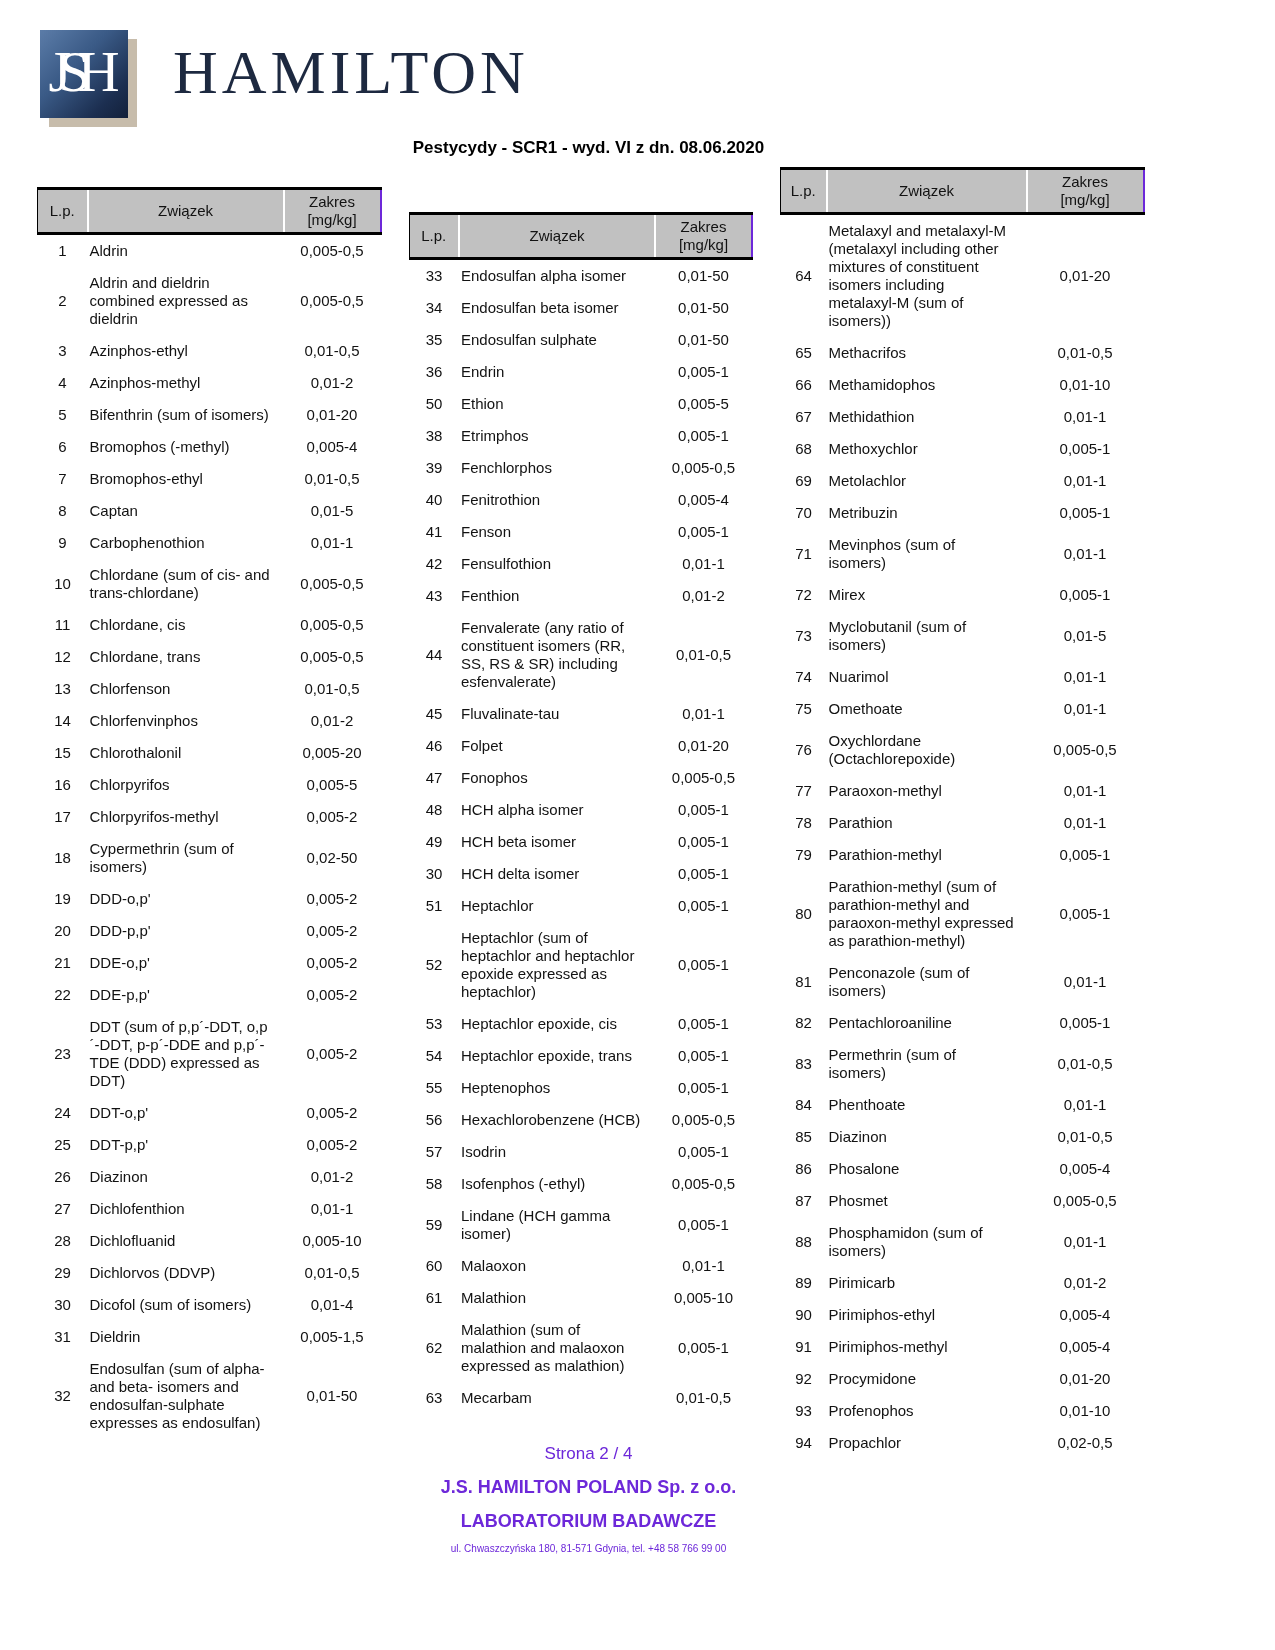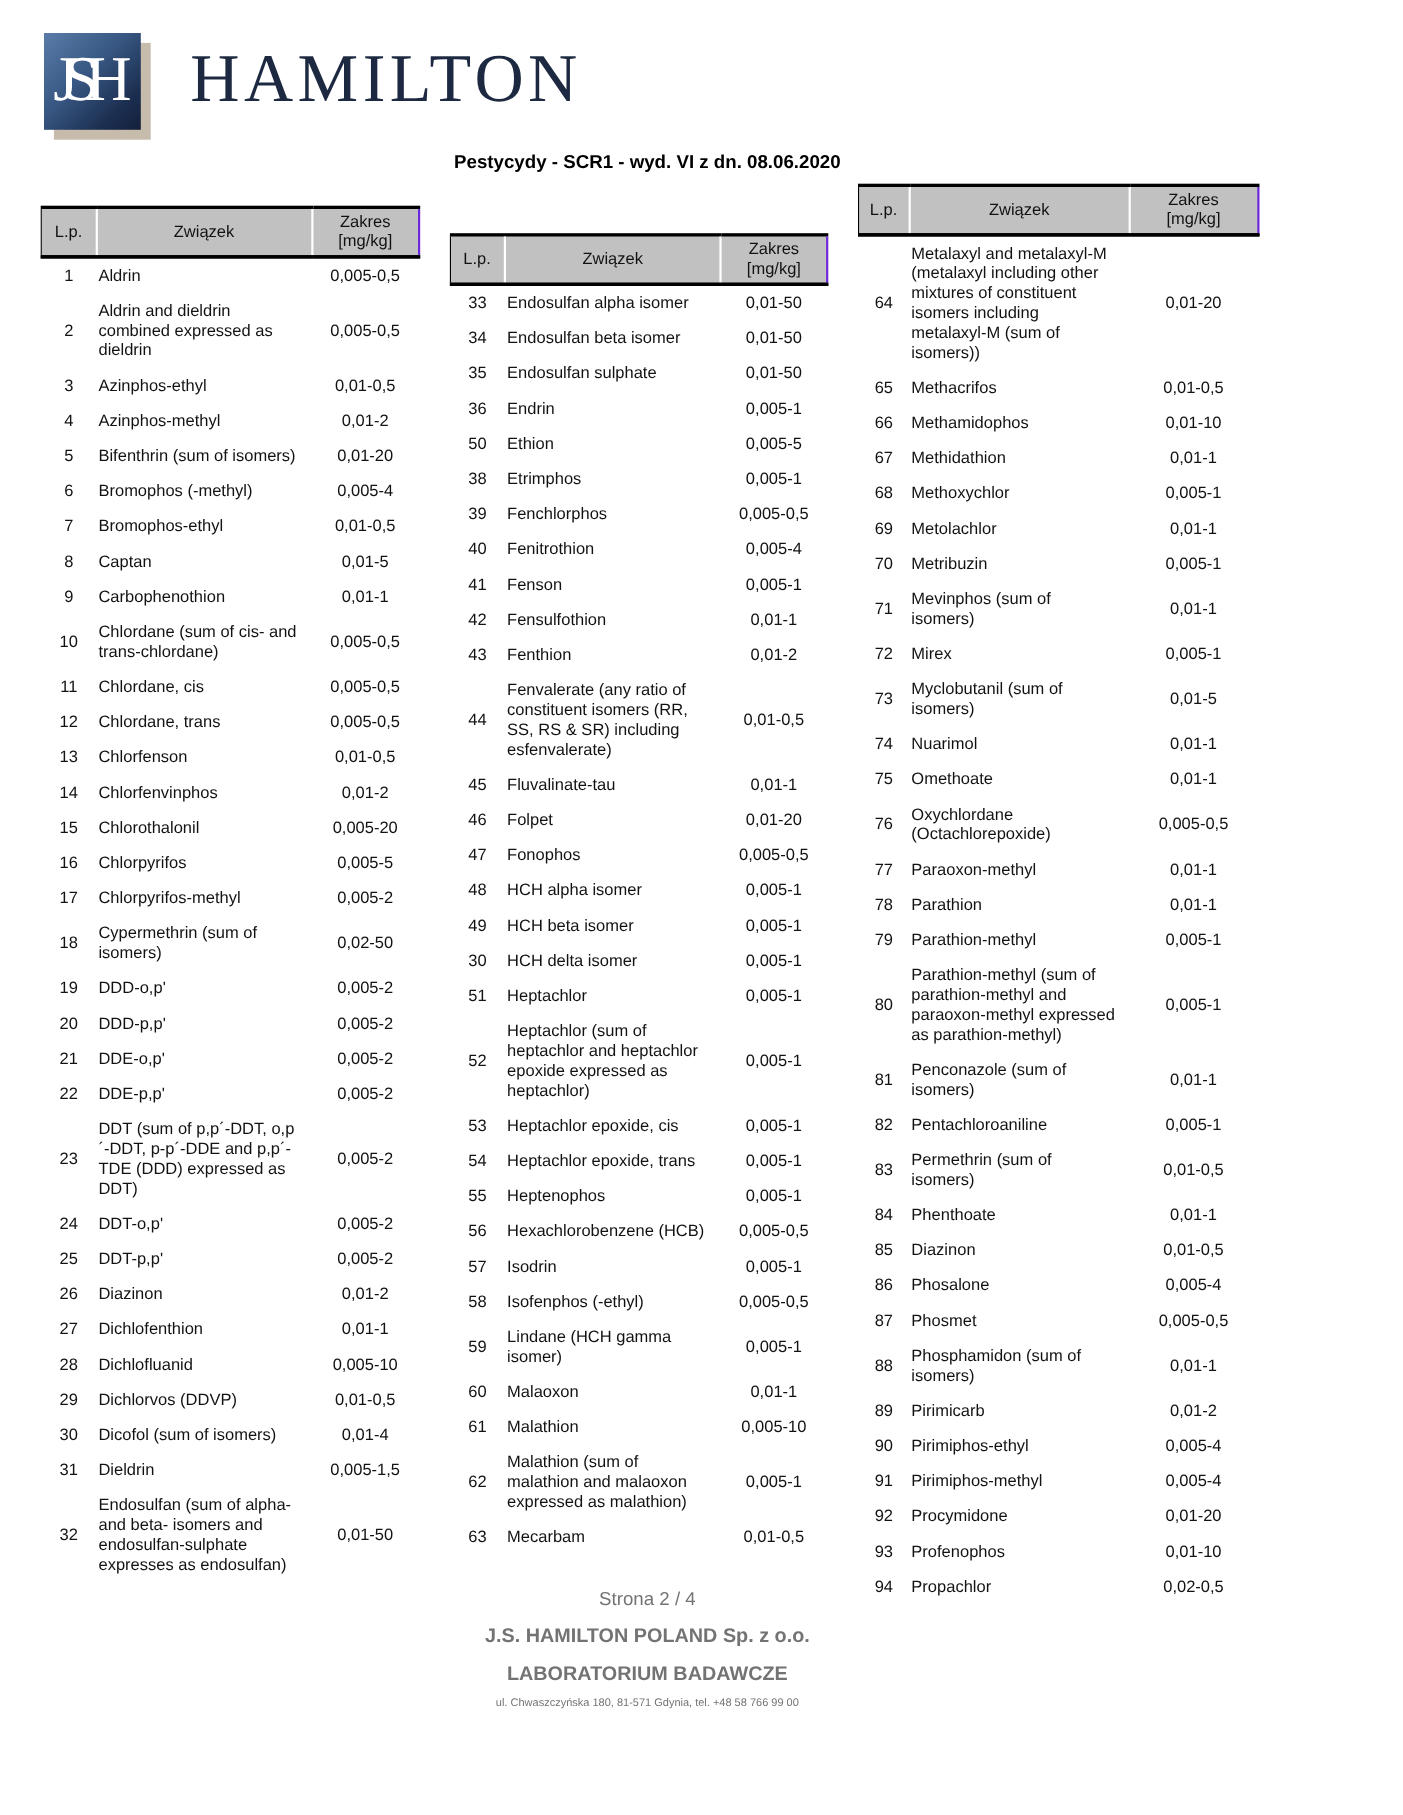--- a/index.html
+++ b/index.html
@@ -48,21 +48,21 @@
   th:first-child { border-left:1px solid #000; }
   th:last-child  { border-right:2px solid #6d28d9; }
   th + th { border-left:2px solid #ffffff; }
   .th-range { white-space:pre-line; }
   td { font-size:15px; line-height:1.2; padding:7px 2px; vertical-align:middle; }
   td.lp { text-align:center; }
   td.compound { text-align:left; padding-right:12px; }
   td.range { text-align:center; }
 
   
-  .footer { position:absolute; left:37px; width:1103px; top:1444px; text-align:center; color:#737373; }
+  .footer { position:absolute; left:37px; width:1103px; top:1444px; text-align:center; color:#6d28d9; }
   .footer .page-indicator { font-size:17px; }
   .footer .company { font-size:18px; font-weight:bold; margin-top:13px; }
   .footer .lab     { font-size:18px; font-weight:bold; margin-top:13px; }
   .footer .address { font-size:10px; margin-top:11px; }
 </style>
 </head>
 <body>
 
 <div class="logo-row">
   <div class="logo-mark">

